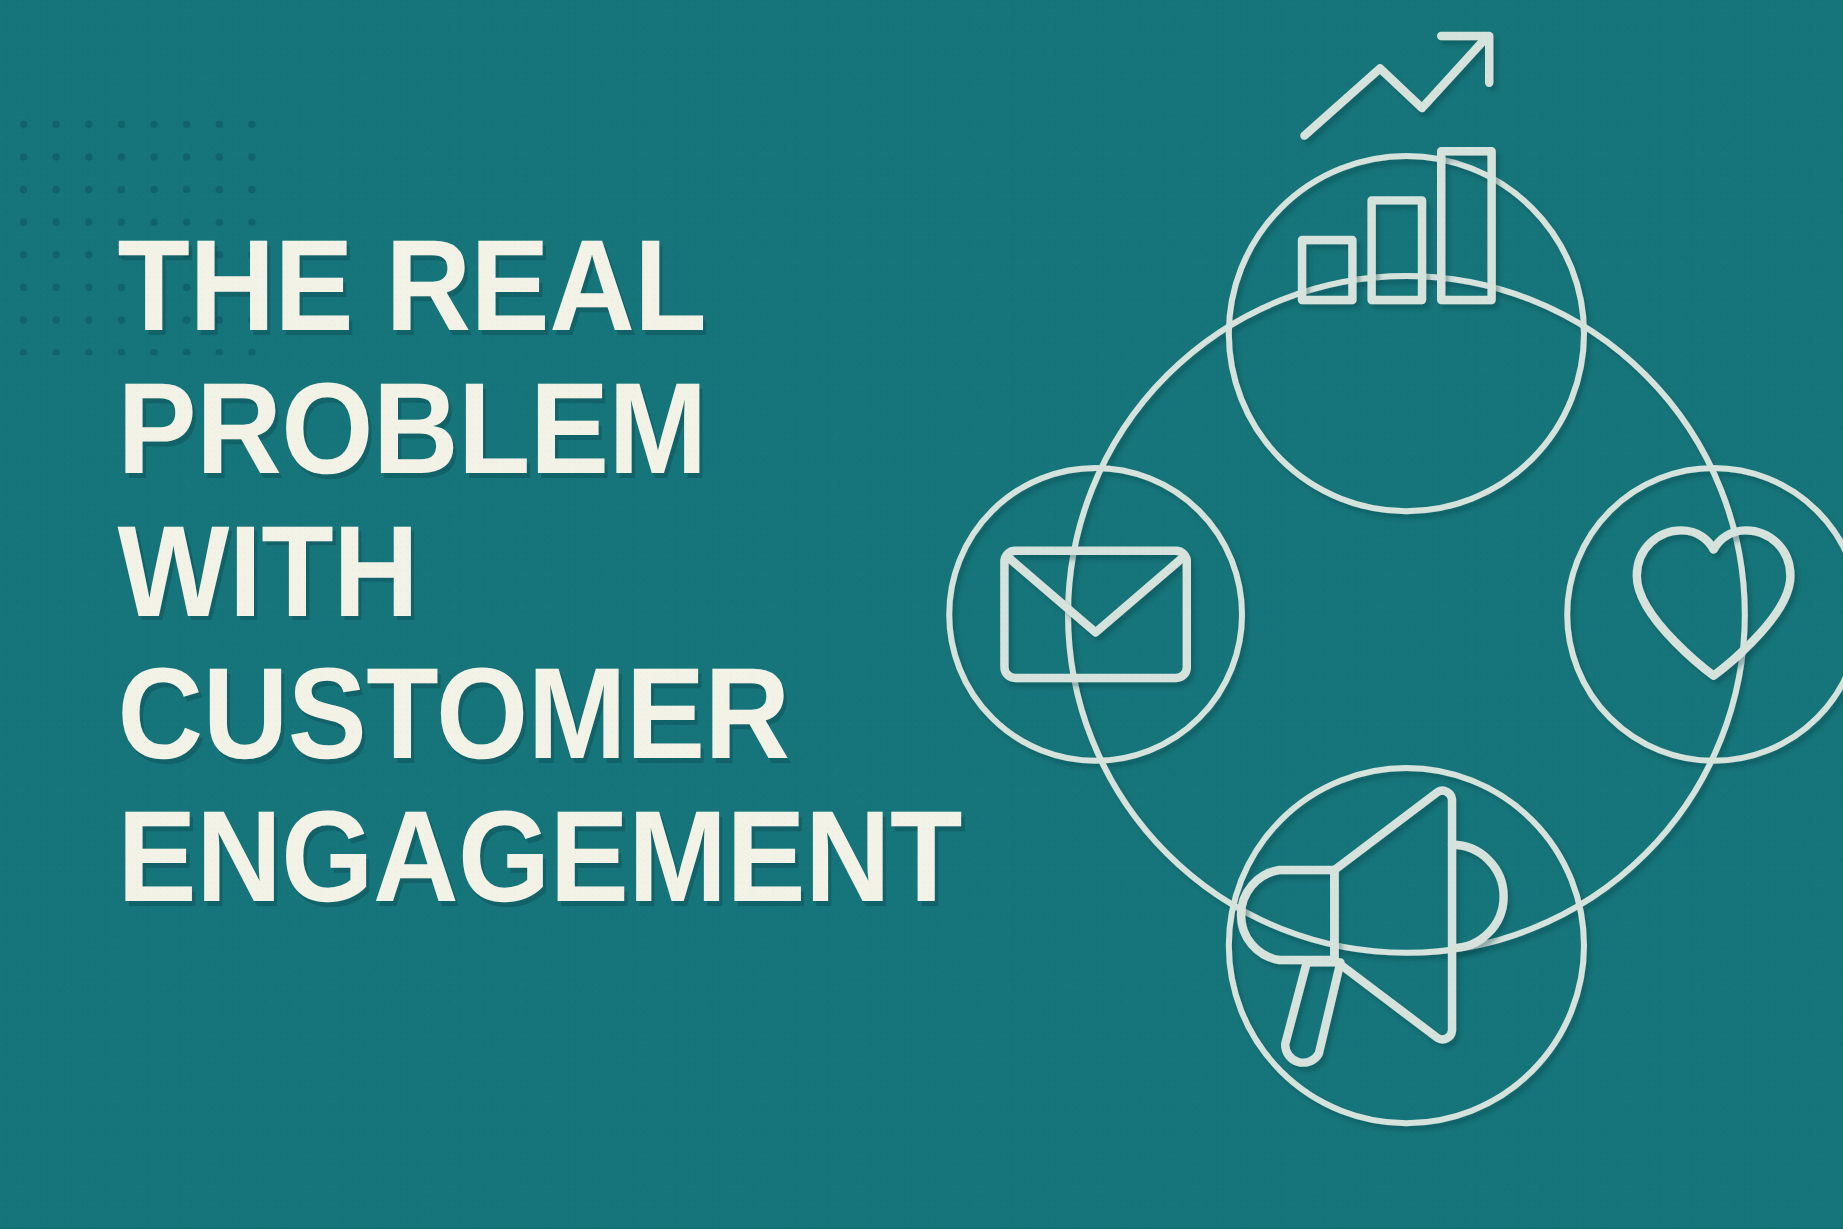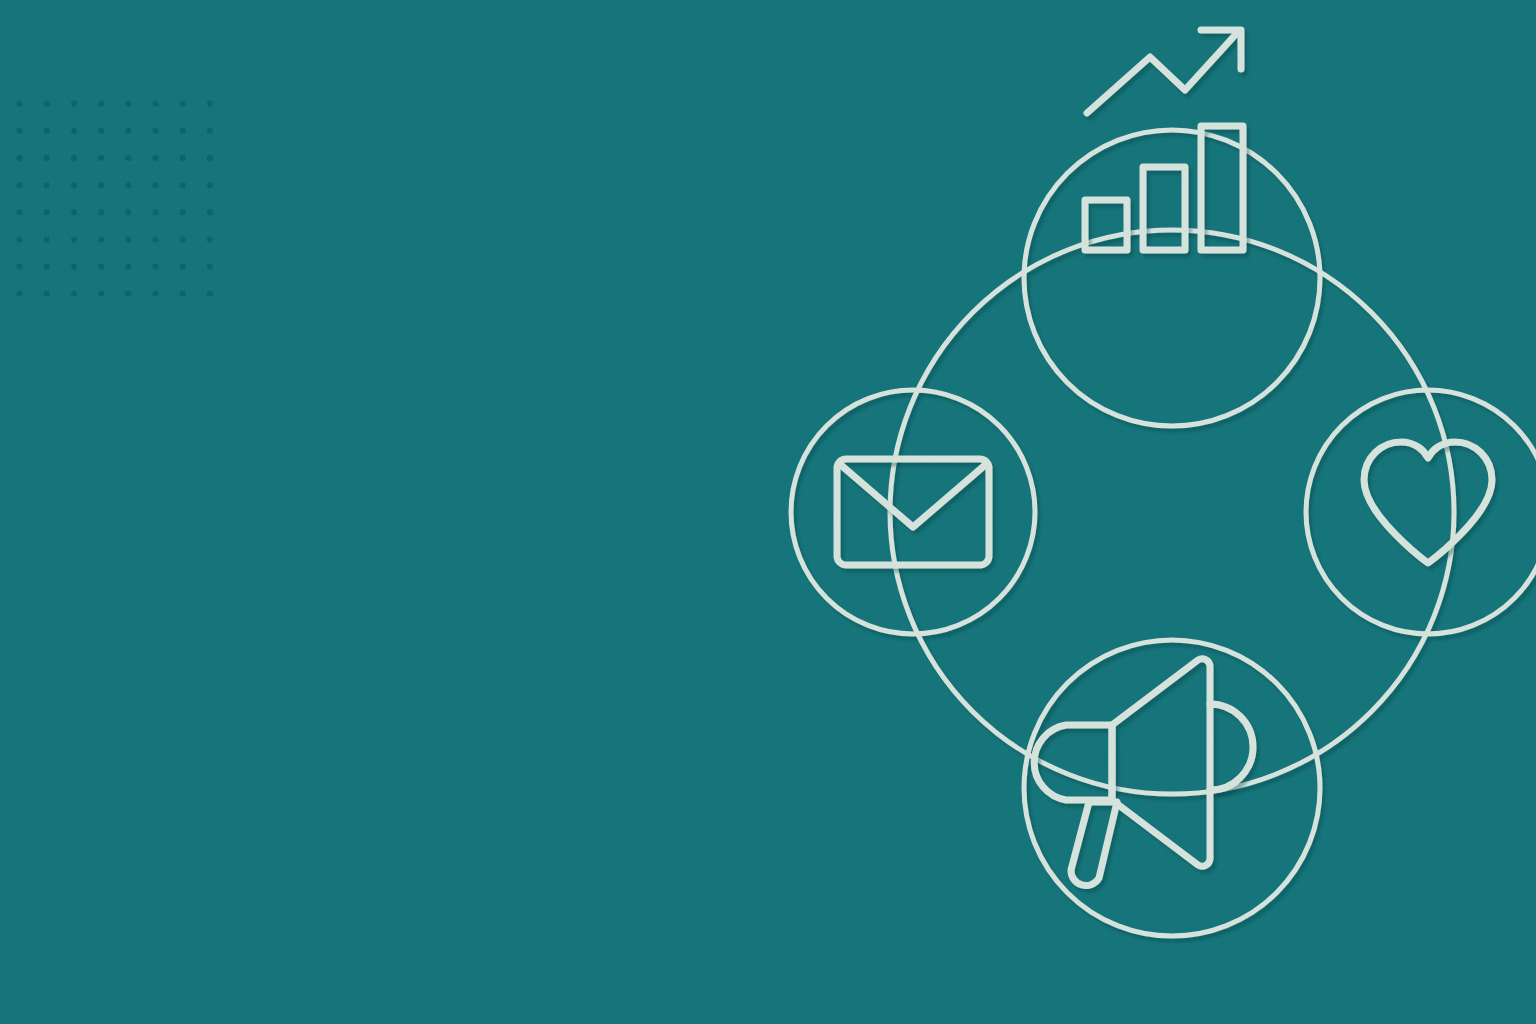--- a/index.html
+++ b/index.html
@@ -74,20 +74,27 @@
   }
   #diagram svg { display: block; }
 </style>
 </head>
 <body>
 
 <div id="canvas">
 
   <div id="dot-grid"></div>
 
+  <div id="headline">
+    <span class="hl-line">THE REAL</span>
+    <span class="hl-line">PROBLEM</span>
+    <span class="hl-line">WITH</span>
+    <span class="hl-line">CUSTOMER</span>
+    <span class="hl-line">ENGAGEMENT</span>
+  </div>
 
   <div id="diagram">
     <svg width="776" height="1024" viewBox="0 0 776 1024" fill="none" xmlns="http://www.w3.org/2000/svg">
       <defs>
         <filter id="softshadow" x="-20%" y="-20%" width="150%" height="150%">
           <feDropShadow dx="3" dy="4" stdDeviation="1.6" flood-color="#0a3c42" flood-opacity="0.34"></feDropShadow>
         </filter>
       </defs>
 
       <g filter="url(#softshadow)" stroke="#D6E3DC" stroke-width="5" stroke-linecap="round" stroke-linejoin="round" fill="none">

